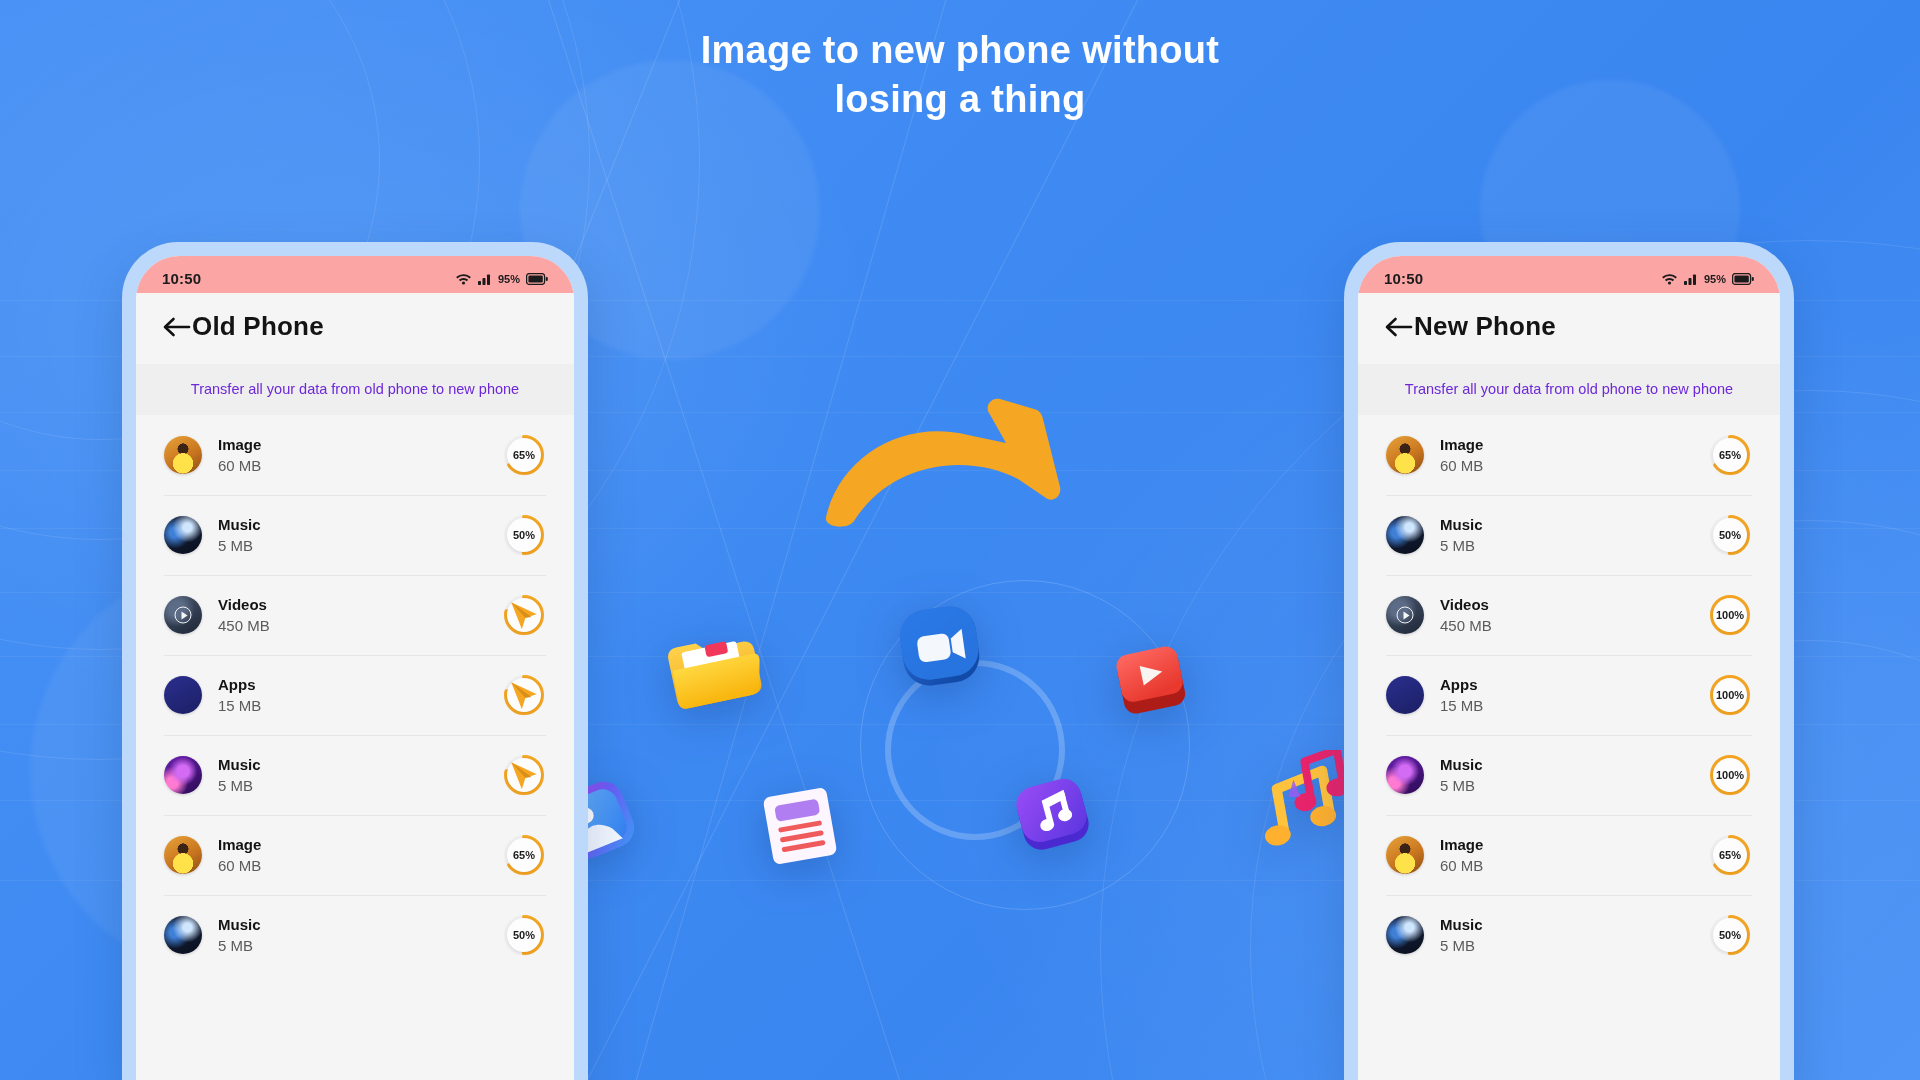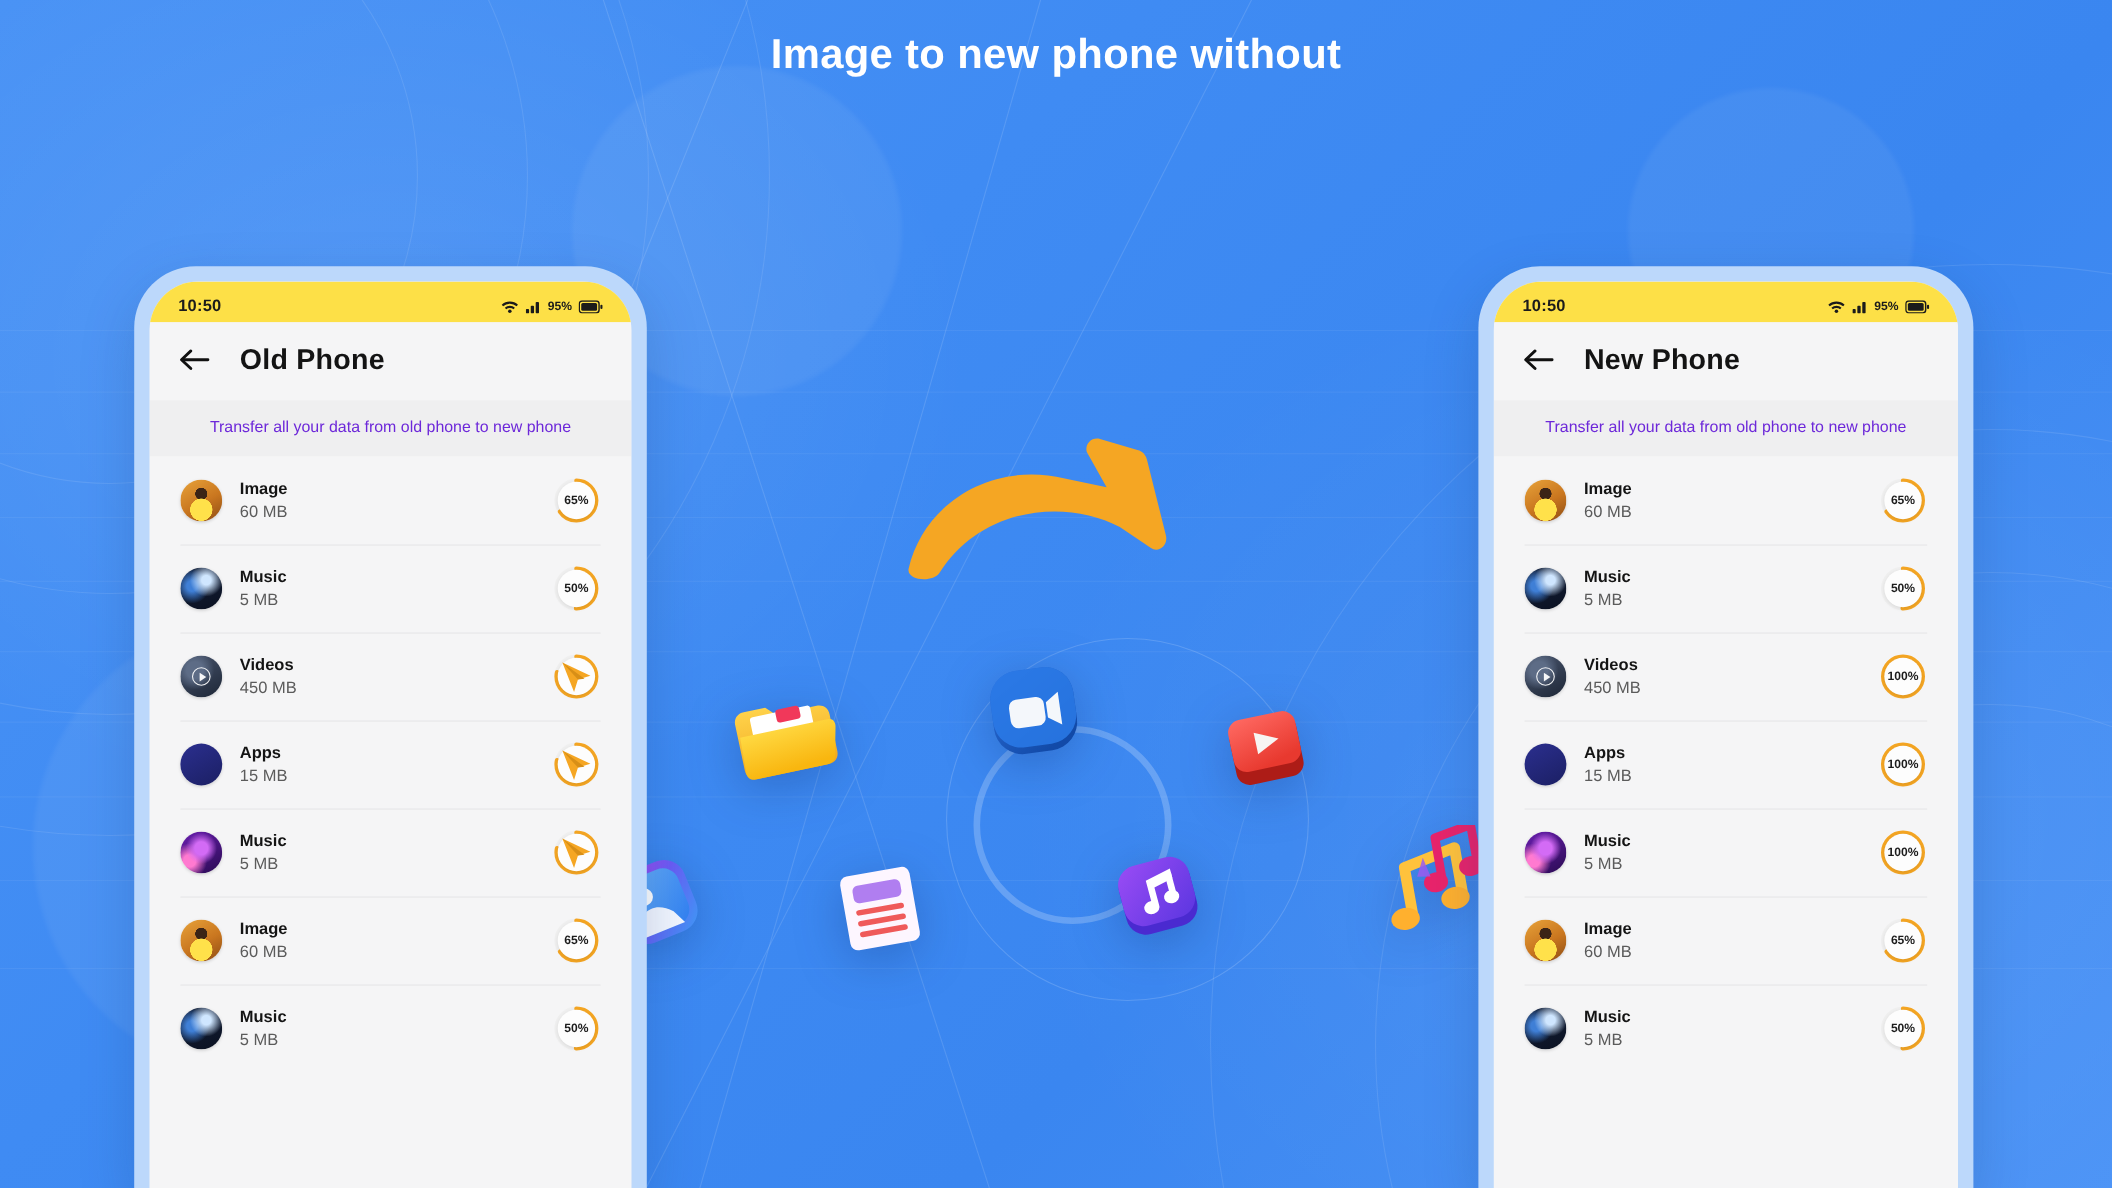--- a/index.html
+++ b/index.html
@@ -77,30 +77,30 @@
     overflow:hidden;
     display:flex; flex-direction:column;
   }
   .phone-left  { left:122px;  top:242px;  width:466px; height:838px; }
   .phone-right { left:1344px; top:242px;  width:450px; height:838px; }
 
   
   .statusbar {
     display:flex; align-items:center; justify-content:space-between;
     padding:14px 26px 6px 26px;
-    background:#fde047;
+    background:#fca5a5;
     flex:0 0 auto;
   }
   .sb-time { font-size:15px; font-weight:700; color:#1b1b1b; letter-spacing:0.2px; }
   .sb-right { display:flex; align-items:center; gap:6px; }
   .sb-batt-pct { font-size:11px; font-weight:700; color:#1b1b1b; }
 
   
   .appbar {
-    display:flex; align-items:center; gap:26px;
+    display:flex; align-items:center; 
     padding:18px 26px 22px 26px;
     background:#f5f5f6;
     flex:0 0 auto;
   }
   .back-arrow { width:30px; height:24px; display:block; cursor:pointer; }
   .appbar-title { font-size:26px; font-weight:700; color:#141414; letter-spacing:0.2px; }
 
   
   .sub-band {
     background:#efeff0;
@@ -190,20 +190,21 @@
   <div class="hline" style="top:592px;"></div>
   <div class="hline" style="top:656px;"></div>
   <div class="hline" style="top:724px;"></div>
   <div class="hline" style="top:800px;"></div>
   <div class="hline" style="top:880px;"></div>
 </div>
 
 <div class="header">
   <div class="app-subtitle">
     <div>Image to new phone without</div>
+    <div>losing a thing</div>
   </div>
 </div>
 
 <svg class="center-arrow" viewBox="0 0 280 135">
   <path d="M6 122 C 20 62, 82 24, 148 40 L 186 48 L 168 16 C 166 9, 172 2, 180 4 L 214 14
            C 219 15, 222 19, 223 24 L 240 92 C 242 101, 233 108, 226 103 L 198 84
            C 148 58, 72 66, 34 126 C 28 135, 4 133, 6 122 Z" fill="#f5a623"></path>
 </svg>
 
 <div class="fi fi-glow" style="left:548px; top:772px;">

